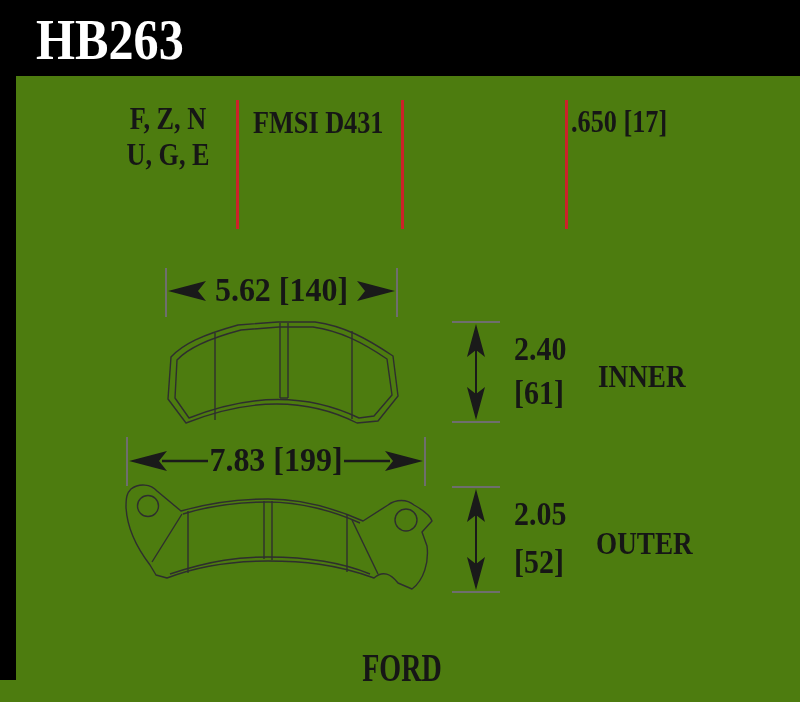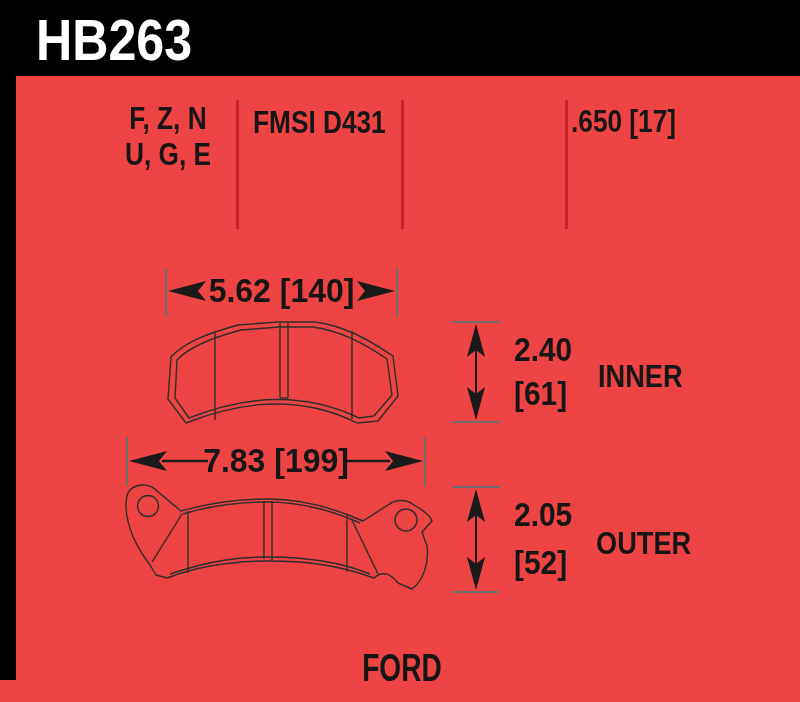--- a/index.html
+++ b/index.html
@@ -1,18 +1,18 @@
 <!DOCTYPE html>
 <html><head>
 <meta charset="utf-8">
 <style>
   html,body { margin:0; padding:0; background:#ffffff; }
   .page {
-    position:relative; width:800px; height:702px; background:#ef4444;
-    overflow:hidden; font-family:Liberation Sans, sans-serif;
+    position:relative; width:800px; height:702px; background:#4d7c0f;
+    overflow:hidden; font-family:Liberation Serif, serif;
   }
   .header-bar {
     position:absolute; left:0; top:0; width:800px; height:76px;
     background:#000000;
   }
   .part-number {
     position:absolute; left:36px; top:0; height:76px; line-height:80px;
     color:#ffffff; font-size:57px; font-weight:bold; white-space:nowrap;
     transform:scaleX(0.88); transform-origin:0 0; letter-spacing:0px;
   }

